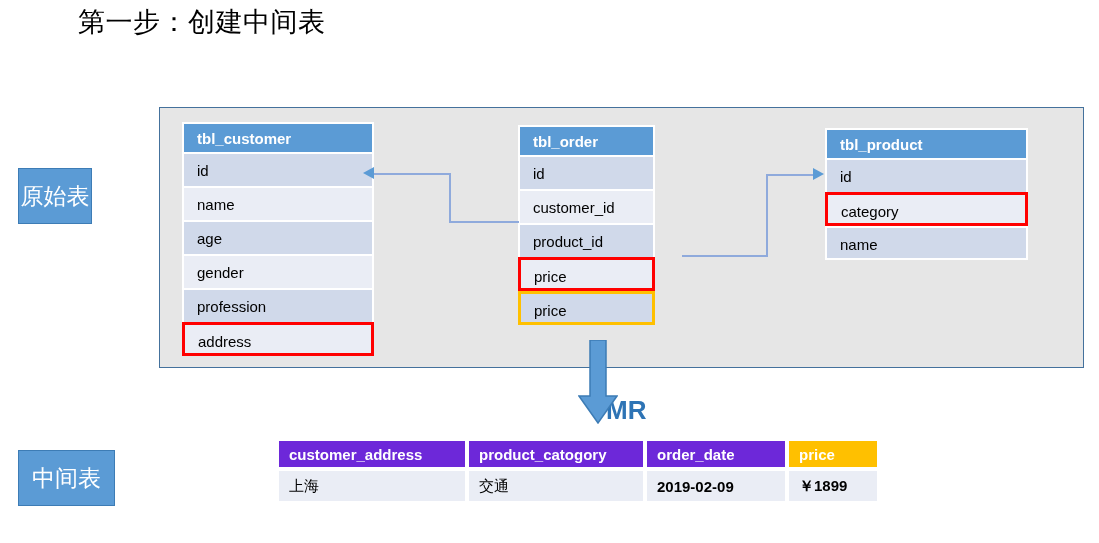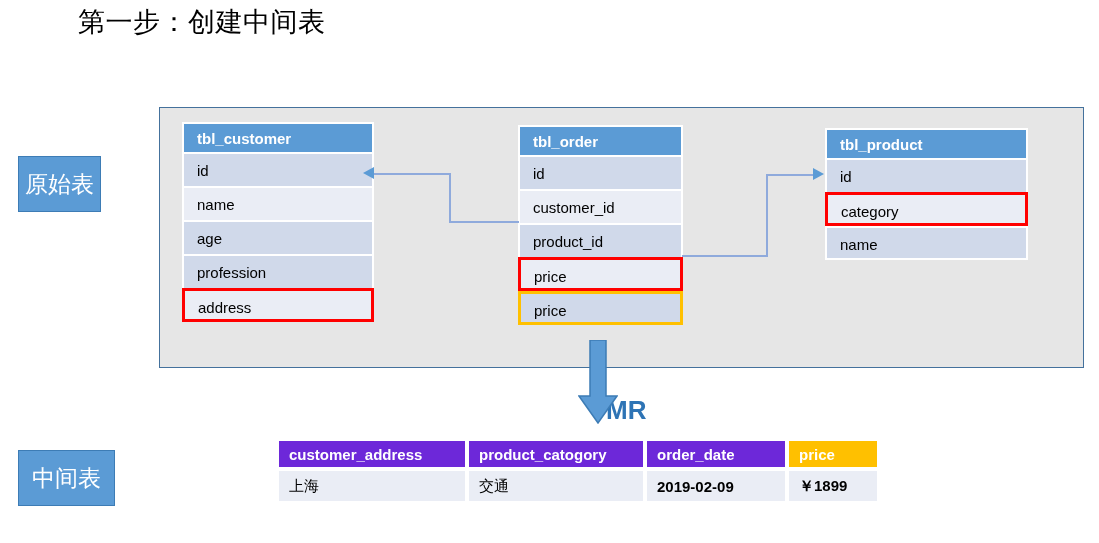--- a/index.html
+++ b/index.html
@@ -31,21 +31,21 @@
     position: absolute;
     background: #5B9BD5;
     border: 1px solid #3d7cb5;
     color: #ffffff;
     font-size: 23px;
     display: flex;
     align-items: center;
     justify-content: center;
     box-sizing: border-box;
   }
-  #label-source { left: 18px; top: 156px; width: 83px; height: 56px; align-items: center; }
+  #label-source { left: 18px; top: 168px; width: 74px; height: 56px; align-items: center; }
   #label-mid    { left: 18px; top: 450px; width: 97px; height: 56px; }
 
   
   #er-panel {
     position: absolute;
     left: 159px;
     top: 71px;
     width: 925px;
     height: 261px;
     background: #E6E6E6;
@@ -90,21 +90,21 @@
     border: 3px solid #FF0000;
     outline: none;
     z-index: 4;
   }
   .entity .ent-row.hl-amber {
     border: 3px solid #FFC000;
     z-index: 4;
   }
 
   #ent-customer { left: 22px; top: 14px;  width: 192px; }
-  #ent-order    { left: 358px; top: 17px; width: 165px; }
+  #ent-order    { left: 358px; top: 17px; width: 137px; }
   #ent-product  { left: 665px; top: 20px; width: 203px; }
 
   
   .conn {
     position: absolute;
     background: #8FAADC;
     z-index: 2;
   }
   .conn-h { height: 2px; }
   .conn-v { width: 2px; }
@@ -198,20 +198,21 @@
   <div class="conn conn-h" style="left:522px; top:147px; width:86px;"></div>
   <div class="conn conn-v" style="left:606px; top:66px; height:83px;"></div>
   <div class="conn conn-h" style="left:606px; top:66px; width:48px;"></div>
   <div class="arrow-right" style="left:653px; top:60px;"></div>
 
   <div class="entity" id="ent-customer">
     <div class="ent-head">tbl_customer</div>
     <div class="ent-row shade-a">id</div>
     <div class="ent-row shade-b">name</div>
     <div class="ent-row shade-a">age</div>
+    <div class="ent-row shade-b">gender</div>
     <div class="ent-row shade-a">profession</div>
     <div class="ent-row shade-b hl-red">address</div>
   </div>
 
   <div class="entity" id="ent-order">
     <div class="ent-head">tbl_order</div>
     <div class="ent-row shade-a">id</div>
     <div class="ent-row shade-b">customer_id</div>
     <div class="ent-row shade-a">product_id</div>
     <div class="ent-row shade-b hl-red">price</div>

